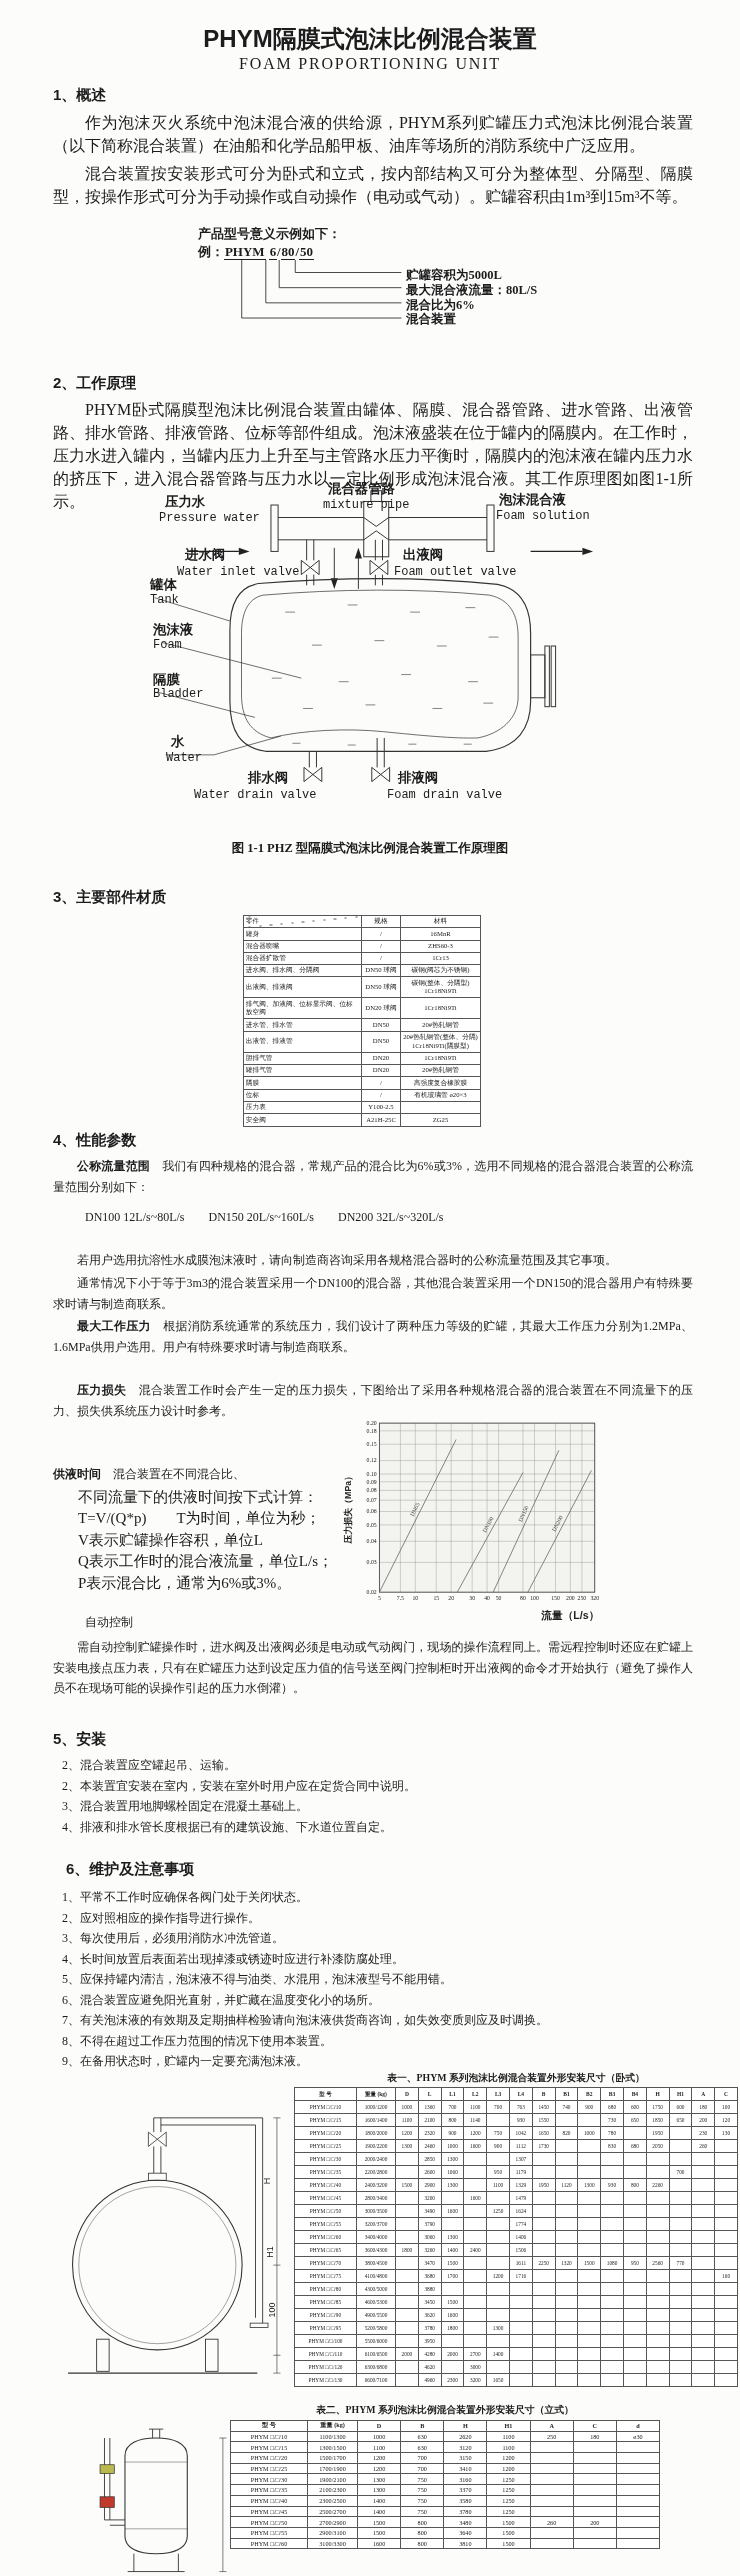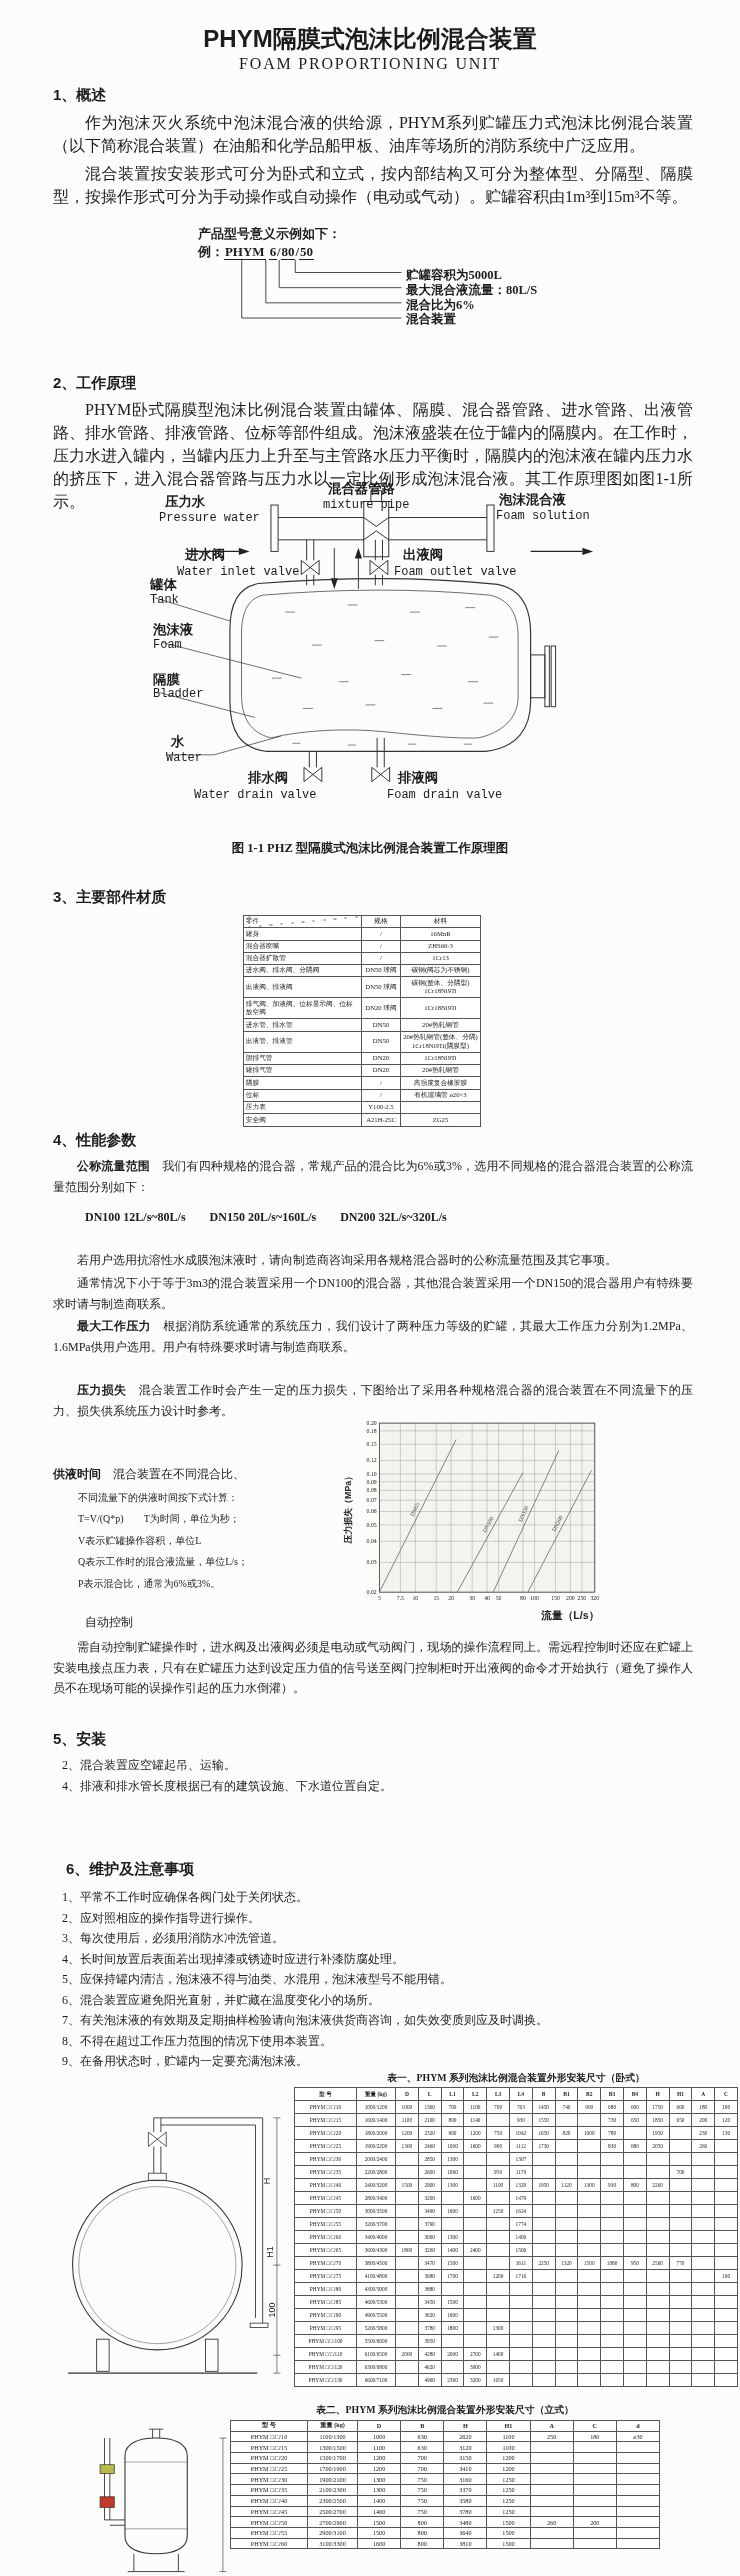--- a/index.html
+++ b/index.html
@@ -27,21 +27,21 @@
   .mt td:first-child{text-align:left}
   .mt th:first-child{text-align:left;vertical-align:bottom;
       background:linear-gradient(to bottom right,transparent 49.5%,#555 49.5%,#555 50.5%,transparent 50.5%)}
   .t1{width:444px;table-layout:fixed;font-size:5.3px}
   .t1 tr{height:13px}
   .t1 th{font-size:5.5px;font-weight:bold}
   .t2{width:430px;table-layout:fixed;font-size:6.2px}
   .t2 tr{height:10.7px}
   .t2 th{font-weight:bold}
   .numlist div{font-size:12px;line-height:20.5px}
-  .supply div{font-size:10px;line-height:21.4px;white-space:nowrap}
+  .supply div{font-size:15px;line-height:21.4px;white-space:nowrap}
   .dim{font-size:9px;font-family:"Liberation Sans",sans-serif;transform:rotate(-90deg);white-space:nowrap}
   svg{display:block}
 </style>
 </head>
 <body>
 
 <div class="abs title" style="top:23px">PHYM隔膜式泡沫比例混合装置</div>
 <div class="abs subtitle" style="top:55px">FOAM PROPORTIONING UNIT</div>
 
 <div class="abs h" style="left:53px;top:86px">1、概述</div>
@@ -217,21 +217,21 @@
       <tr>
         <td>安全阀</td>
         <td>A21H-25C</td>
         <td>ZG25</td>
       </tr>
     </tbody>
   </table>
 
 <div class="abs h" style="left:53px;top:1131px">4、性能参数</div>
 <div class="abs body2" style="left:53px;top:1156px"><span class="lead">公称流量范围</span><span>　我们有四种规格的混合器，常规产品的混合比为6%或3%，选用不同规格的混合器混合装置的公称流量范围分别如下：</span></div>
-<div class="abs plain" style="left:85px;top:1209px;font-weight:bold">DN100  12L/s~80L/s　　DN150  20L/s~160L/s　　DN200  32L/s~320L/s</div>
+<div class="abs plain" style="left:85px;top:1209px;font-weight:normal">DN100  12L/s~80L/s　　DN150  20L/s~160L/s　　DN200  32L/s~320L/s</div>
 <div class="abs body2" style="left:53px;top:1250px">若用户选用抗溶性水成膜泡沫液时，请向制造商咨询采用各规格混合器时的公称流量范围及其它事项。</div>
 <div class="abs body2" style="left:53px;top:1273px">通常情况下小于等于3m3的混合装置采用一个DN100的混合器，其他混合装置采用一个DN150的混合器用户有特殊要求时请与制造商联系。</div>
 <div class="abs body2" style="left:53px;top:1316px"><span class="lead">最大工作压力</span><span>　根据消防系统通常的系统压力，我们设计了两种压力等级的贮罐，其最大工作压力分别为1.2MPa、1.6MPa供用户选用。用户有特殊要求时请与制造商联系。</span></div>
 <div class="abs body2" style="left:53px;top:1380px"><span class="lead">压力损失</span><span>　混合装置工作时会产生一定的压力损失，下图给出了采用各种规格混合器的混合装置在不同流量下的压力、损失供系统压力设计时参考。</span></div>
 
 <svg class="abs" id="chart" style="left:342px;top:1416px" width="267" height="218" viewBox="0 0 300 245">
     <rect x="42" y="8" width="242" height="190" fill="#f3f3f0"></rect>
     <line x1="42" y1="8" x2="42" y2="198" stroke="#999" stroke-width="0.5"></line>
     <text x="42" y="207" text-anchor="middle" font-size="6.5" fill="#222">5</text>
     <line x1="65.59348752908663" y1="8" x2="65.59348752908663" y2="198" stroke="#999" stroke-width="0.5"></line>
@@ -307,20 +307,22 @@
     <div>Q表示工作时的混合液流量，单位L/s；</div>
     <div>P表示混合比，通常为6%或3%。</div>
   </div>
 
 <div class="abs plain" style="left:85px;top:1614px;font-weight:normal">自动控制</div>
 <div class="abs body2" style="left:53px;top:1637px">需自动控制贮罐操作时，进水阀及出液阀必须是电动或气动阀门，现场的操作流程同上。需远程控制时还应在贮罐上安装电接点压力表，只有在贮罐压力达到设定压力值的信号送至阀门控制柜时开出液阀的命令才开始执行（避免了操作人员不在现场可能的误操作引起的压力水倒灌）。</div>
 
 <div class="abs h" style="left:53px;top:1730px">5、安装</div>
 <div class="abs numlist" style="left:62px;top:1755px;width:624px">
     <div>2、混合装置应空罐起吊、运输。</div>
+    <div>2、本装置宜安装在室内，安装在室外时用户应在定货合同中说明。</div>
+    <div>3、混合装置用地脚螺栓固定在混凝土基础上。</div>
     <div>4、排液和排水管长度根据已有的建筑设施、下水道位置自定。</div>
   </div>
 
 <div class="abs h" style="left:66px;top:1860px">6、维护及注意事项</div>
 <div class="abs numlist" style="left:62px;top:1887px;width:624px">
     <div>1、平常不工作时应确保各阀门处于关闭状态。</div>
     <div>2、应对照相应的操作指导进行操作。</div>
     <div>3、每次使用后，必须用消防水冲洗管道。</div>
     <div>4、长时间放置后表面若出现掉漆或锈迹时应进行补漆防腐处理。</div>
     <div>5、应保持罐内清洁，泡沫液不得与油类、水混用，泡沫液型号不能用错。</div>

